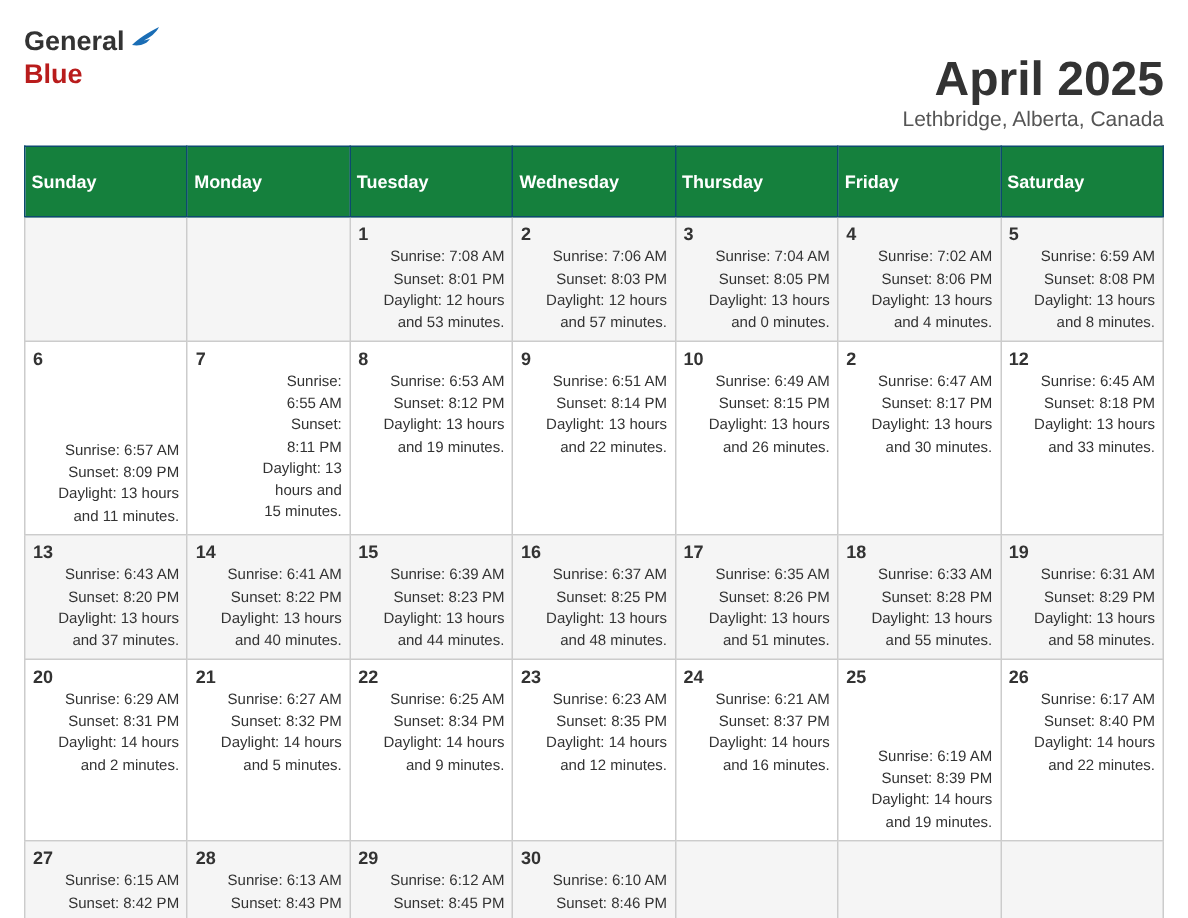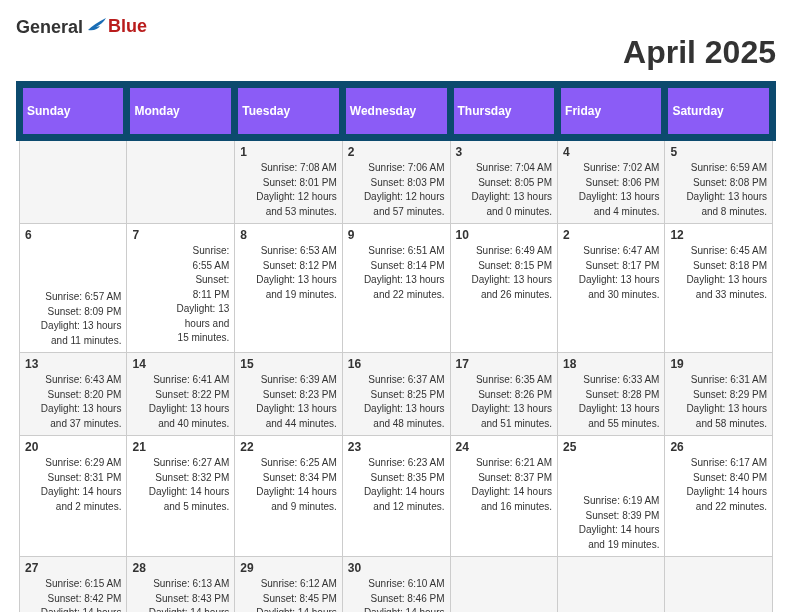--- a/index.html
+++ b/index.html
@@ -43,27 +43,27 @@
     .location-title {
       font-size: 14px;
       color: #555;
     }
     table {
       width: 100%;
       border-collapse: collapse;
       font-size: 11px;
     }
     thead tr th {
-      background-color: #8b5cf6;
+      background-color: #15803d;
       color: #fff;
       padding: 16px 4px;
       text-align: left;
       font-size: 12px;
       font-weight: bold;
-      border: 7px solid #0c4a6e;
+      border: 1px solid #0c4a6e;
     }
     tbody tr td {
       border: 1px solid #ccc;
       vertical-align: top;
       padding: 4px 5px;
       width: 108px;
       min-height: 70px;
       height: 80px;
       color: #333;
     }
@@ -83,34 +83,35 @@
       line-height: 1.45;
       color: #333;
       text-align: right;
     }
   </style>
 </head>
 <body>
 
 <div class="header">
   <div class="logo">
-    <div style="display:flex;align-items:flex-start;">
+    <div style="display:flex;flex-direction:column;align-items:flex-start;">
       <div style="display:flex;align-items:center;">
         <span class="logo-text-general">General</span>
         <span style="display:inline-block;margin-left:3px;">
           <svg width="22" height="18" viewBox="0 0 22 18">
             <path d="M2,14 C6,10 12,6 20,2 C18,6 14,9 10,11 L14,10 C12,13 8,15 2,14Z" fill="#1a6db5"></path>
           </svg>
         </span>
       </div>
       <span class="logo-text-blue">Blue</span>
     </div>
   </div>
   <div class="title-block">
     <div class="month-title">April 2025</div>
+    <div class="location-title">Lethbridge, Alberta, Canada</div>
   </div>
 </div>
 
 <table>
   <thead>
     <tr>
     <th>Sunday</th>
         <th>Monday</th>
         <th>Tuesday</th>
         <th>Wednesday</th>

